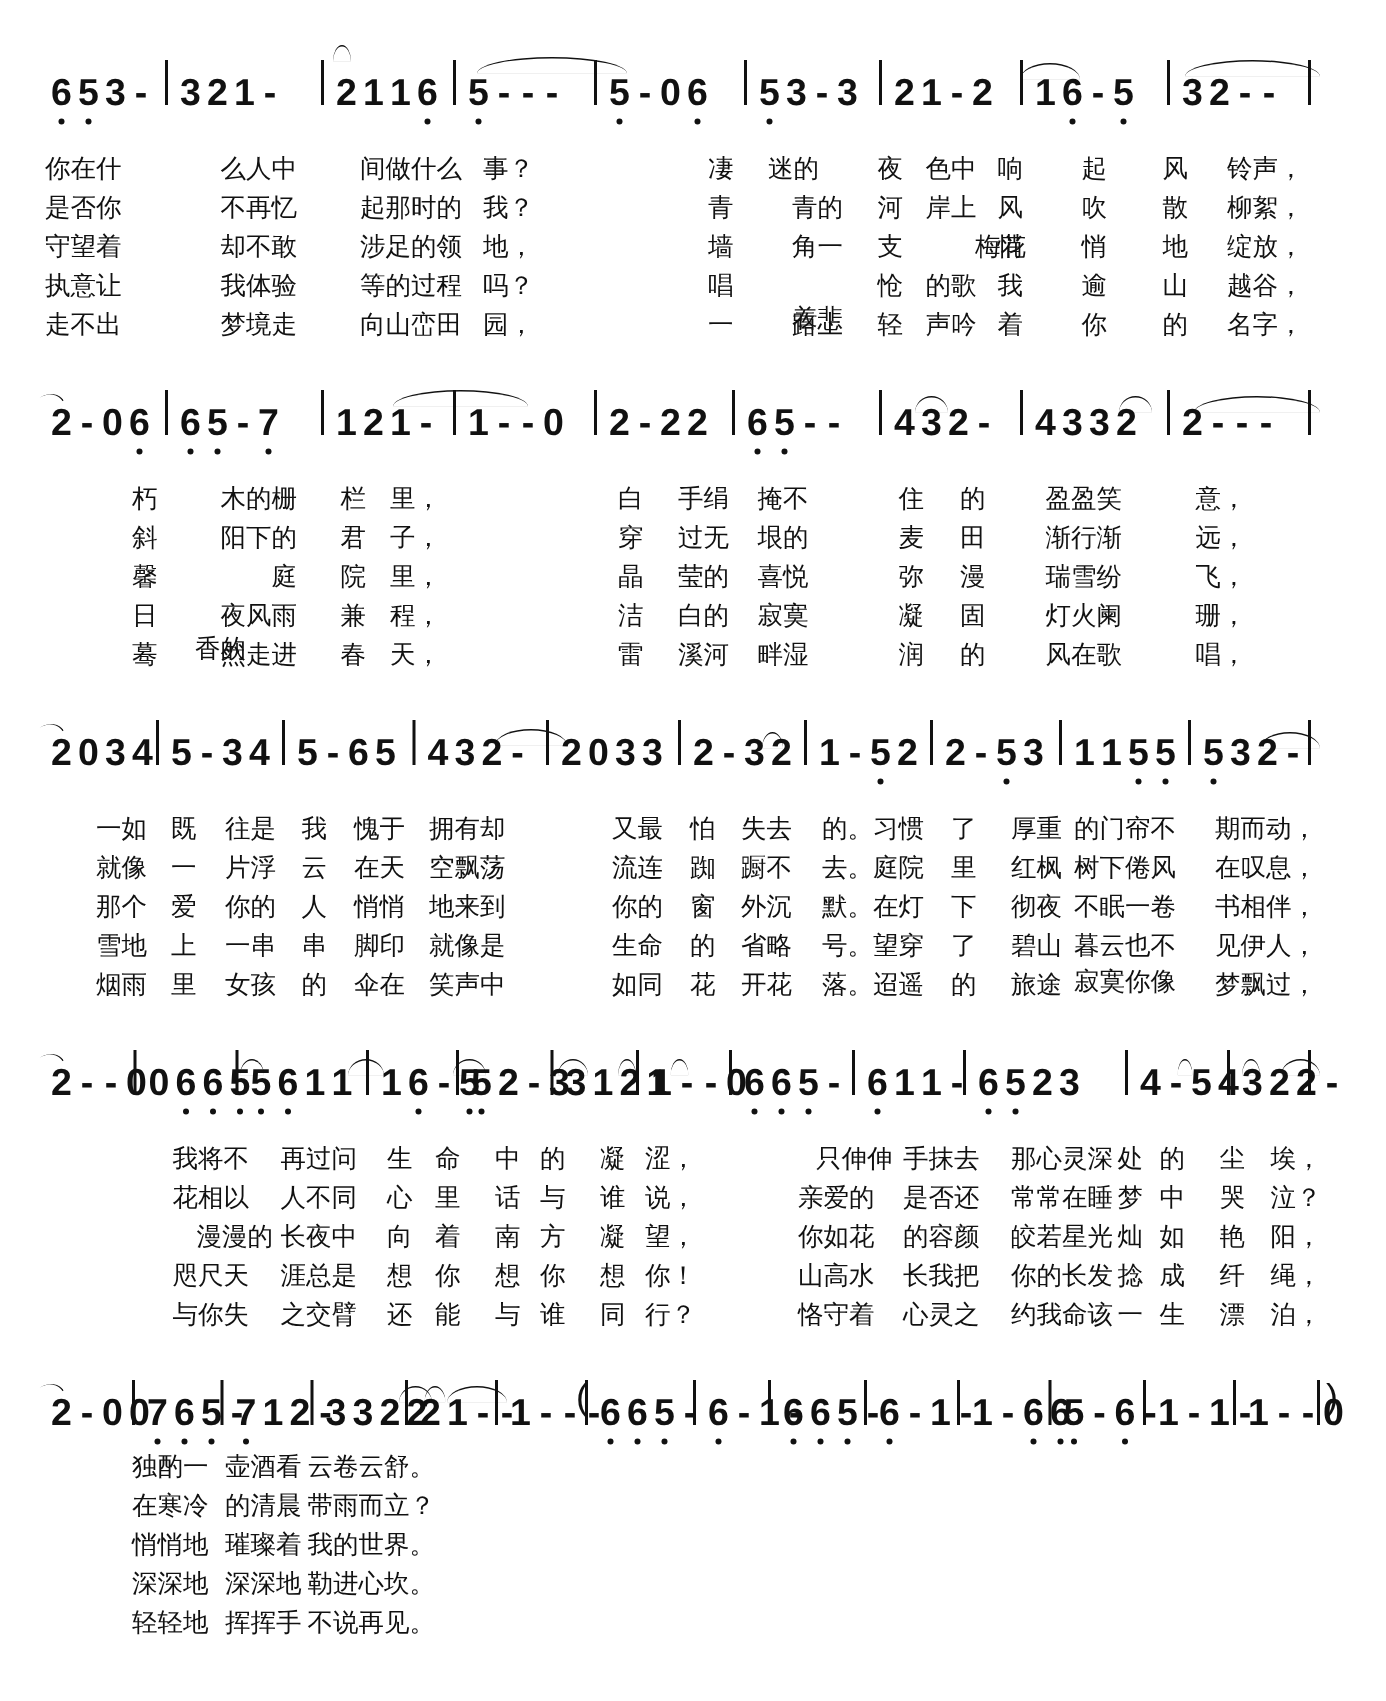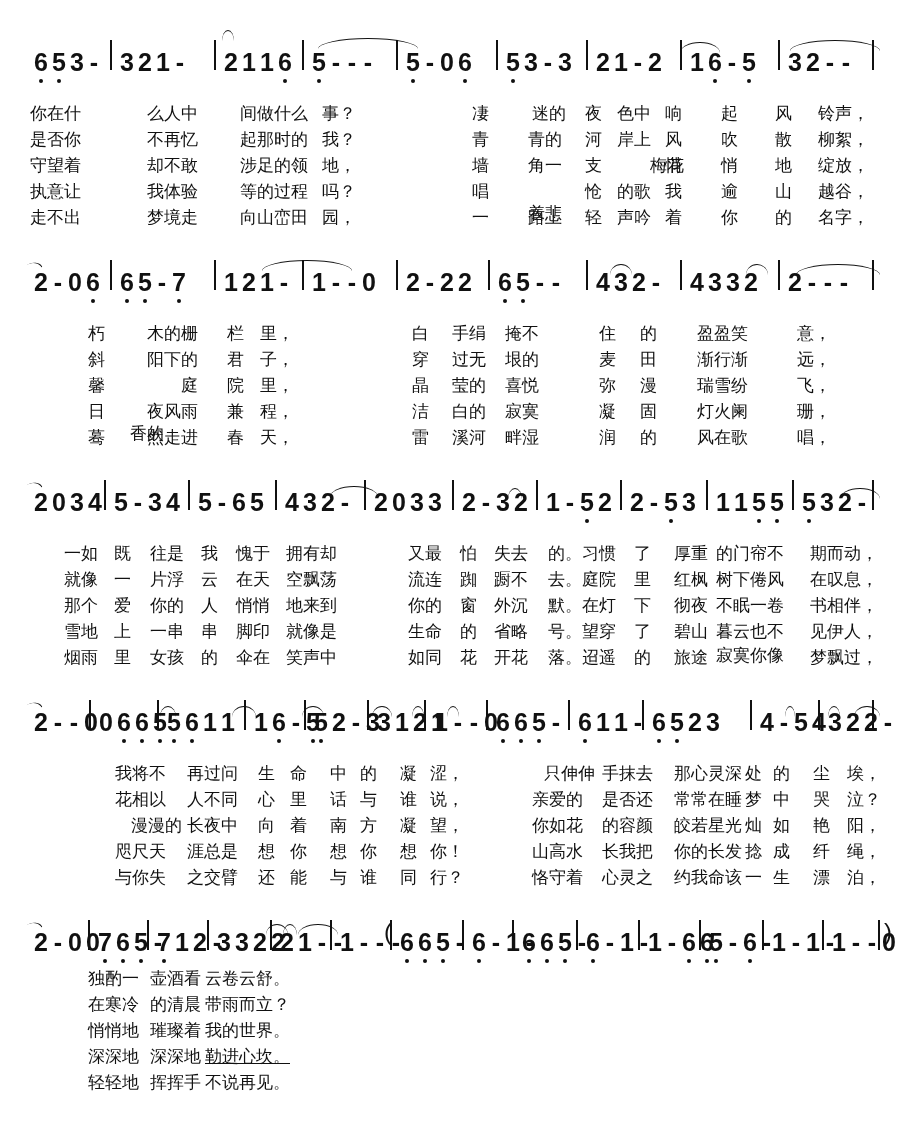--- a/index.html
+++ b/index.html
@@ -87,21 +87,21 @@
       <div style="position: absolute; left: 872px; top: 40px; width: 2px; height: 30px; background: rgb(17, 17, 17);"></div>
       <div class="slur" style="left: 318px; top: 38px; width: 100px;"></div>
       <div class="slur" style="left: 680px; top: 42px; width: 40px;"></div>
       <div class="slur" style="left: 790px; top: 40px; width: 90px;"></div>
       <div class="lyric-line" style="top: 100px; left: 0px; width: 924px;">
         <span class="seg" style="left: 30px;">你在什</span>
         <span class="seg" style="left: 147px;">么人中</span>
         <span class="seg" style="left: 240px;">间做什么</span>
         <span class="seg" style="left: 322px;">事？</span>
         <span class="seg" style="left: 472px;">凄</span>
-        <span class="seg" style="left: 532px; text-align: right;">迷的</span>
+        <span class="seg" style="left: 512px; text-align: right;">迷的</span>
         <span class="seg" style="left: 585px;">夜</span>
         <span class="seg" style="left: 617px;">色中</span>
         <span class="seg" style="left: 665px;">响</span>
         <span class="seg" style="left: 721px;">起</span>
         <span class="seg" style="left: 775px;">风</span>
         <span class="seg" style="left: 818px;">铃声，</span>
       </div>
       <div class="lyric-line" style="top: 126px; left: 0px; width: 924px;">
         <span class="seg" style="left: 30px;">是否你</span>
         <span class="seg" style="left: 147px; text-align: center;">不再忆</span>
@@ -753,21 +753,21 @@
         <span class="seg" style="left: 205px;">带雨而立？</span>
       </div>
       <div class="lyric-line" style="top: 1017px; left: 0px; width: 924px;">
         <span class="seg" style="left: 88px;">悄悄地</span>
         <span class="seg" style="left: 150px;">璀璨着</span>
         <span class="seg" style="left: 205px;">我的世界。</span>
       </div>
       <div class="lyric-line" style="top: 1043px; left: 0px; width: 924px;">
         <span class="seg" style="left: 88px;">深深地</span>
         <span class="seg" style="left: 150px;">深深地</span>
-        <span class="seg" style="left: 205px; text-decoration: underline;">勒进心坎。</span>
+        <span class="seg" style="left: 205px;">勒进心坎。</span>
       </div>
       <div class="lyric-line" style="top: 1069px; left: 0px; width: 796px;">
         <span class="seg" style="left: 88px;">轻轻地</span>
         <span class="seg" style="left: 150px;">挥挥手</span>
         <span class="seg" style="left: 205px;">不说再见。</span>
       </div>
     </div>
   </div>
 
 </body></html>

